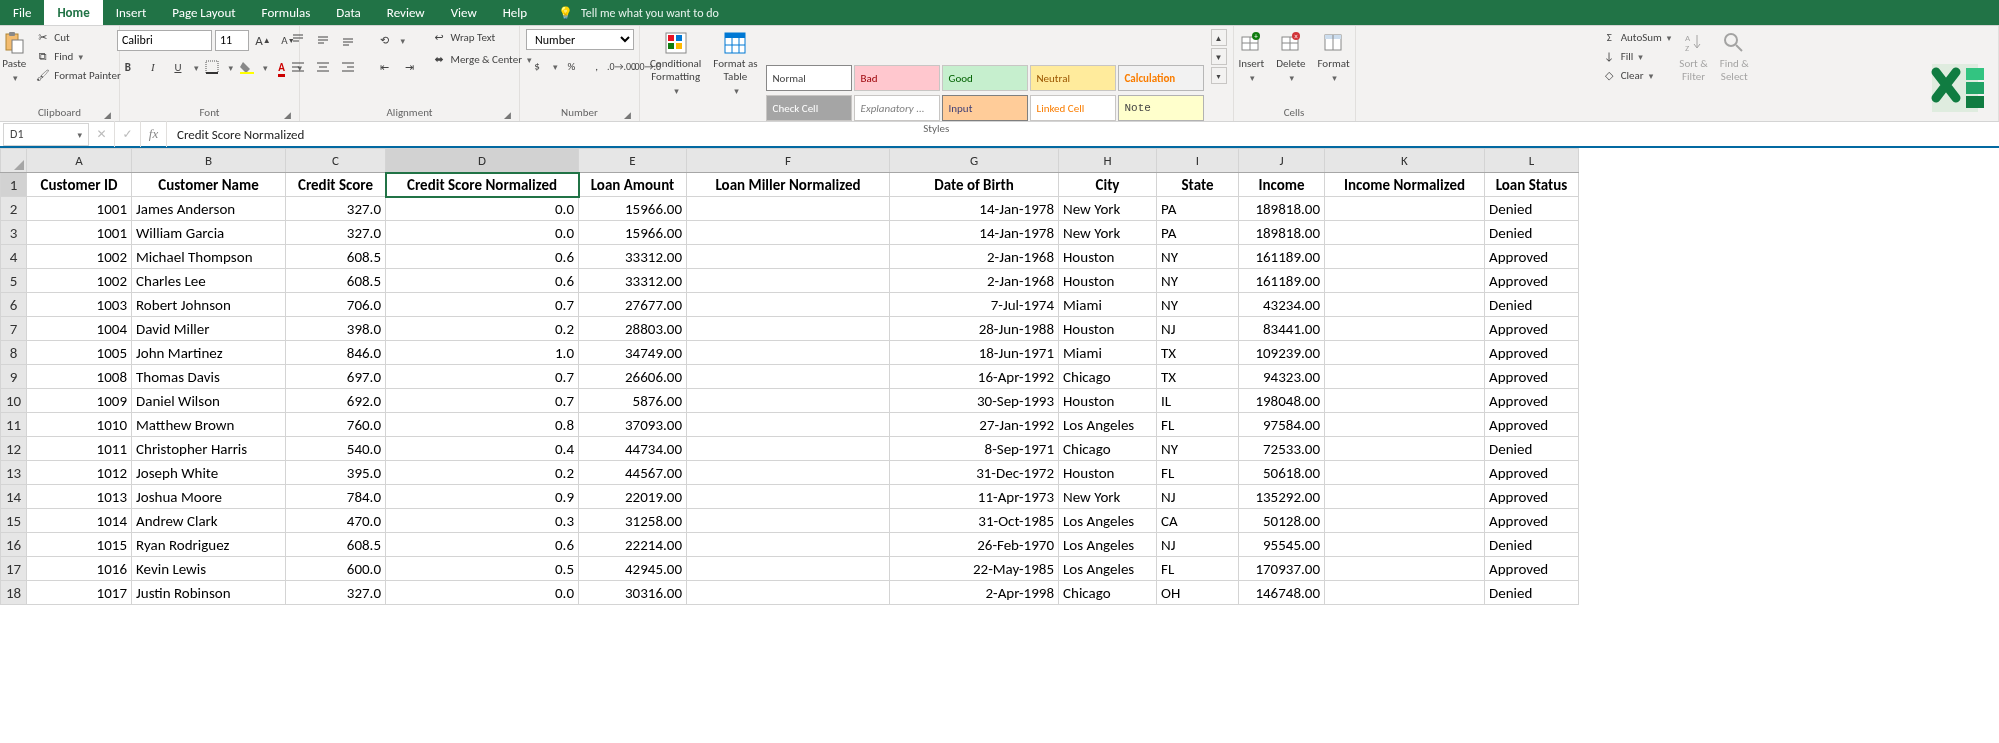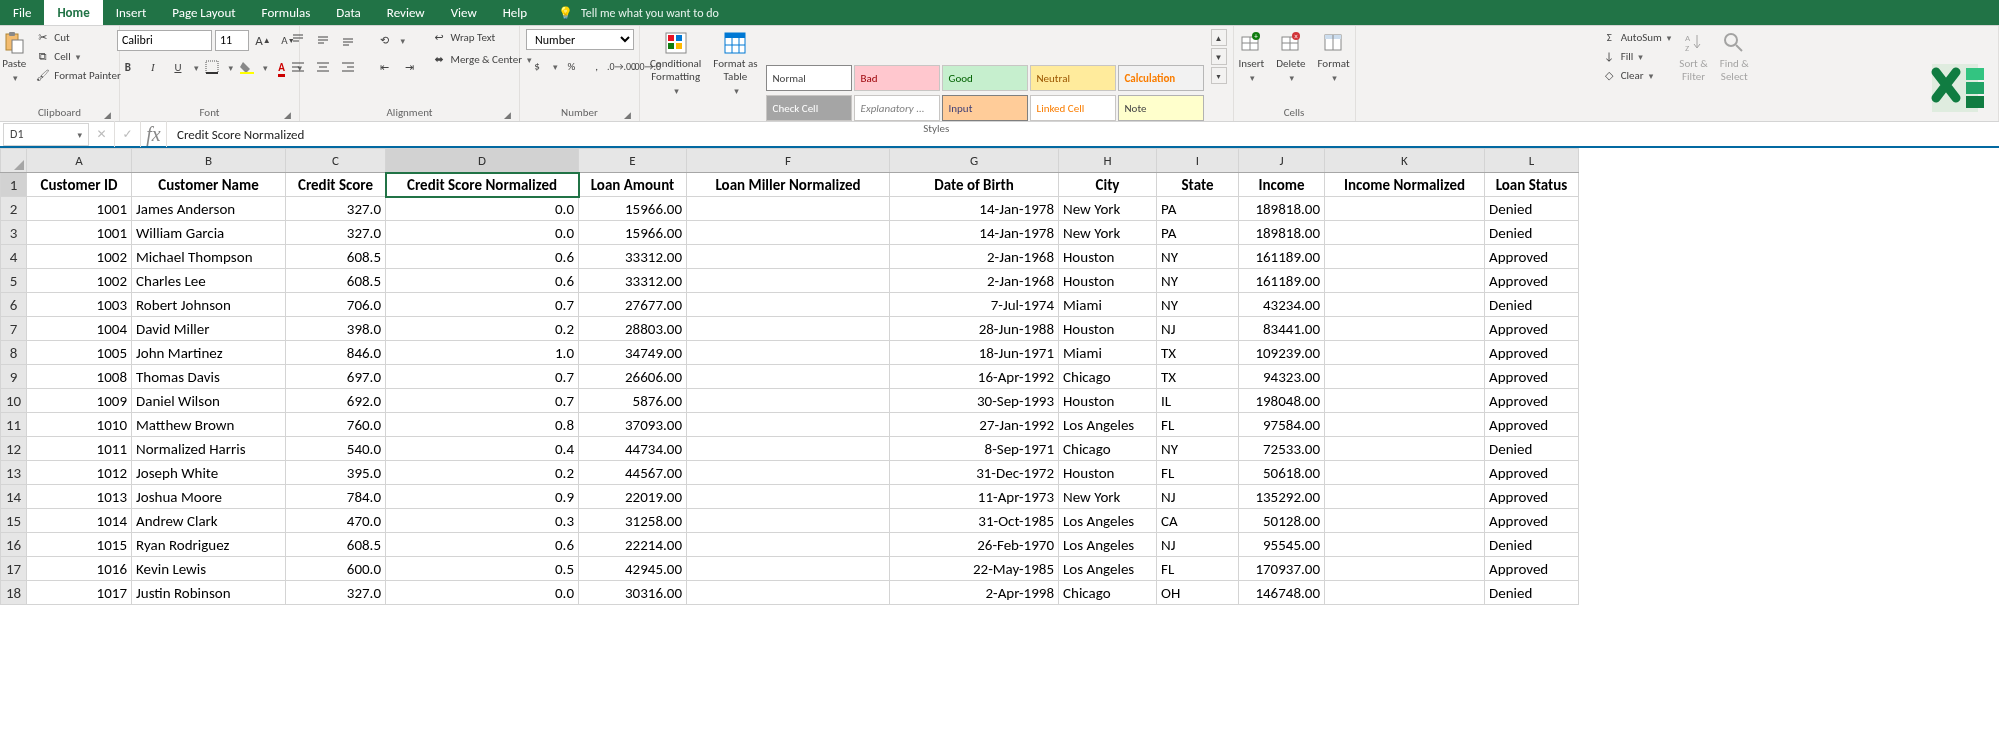--- a/index.html
+++ b/index.html
@@ -29,25 +29,25 @@
 .style-cell { width:86px; height:26px; border:1px solid #c8c6c4; display:flex; align-items:center; padding:0 6px; font-size:11px; }
 .style-normal { background:#fff; border:1px solid #888; }
 .style-bad { background:#ffc7ce; color:#9c0006; }
 .style-good { background:#c6efce; color:#006100; }
 .style-neutral { background:#ffeb9c; color:#9c5700; }
 .style-calc { background:#f2f2f2; color:#fa7d00; font-weight:bold; border:1px solid #b7b7b7; }
 .style-check { background:#a5a5a5; color:#fff; }
 .style-expl { background:#fff; color:#7f7f7f; font-style:italic; }
 .style-input { background:#ffcc99; color:#3f3f76; border:1px solid #7f7f7f; }
 .style-linked { background:#fff; color:#fa7d00; }
-.style-note { background:#ffffcc; border:1px solid #b2b2b2; }
+.style-note { background:#ffffcc; border:1px solid #b2b2b2;font-family:Liberation Mono, monospace; }
 .namefmla { height:26px; border-bottom:2px solid #0369a1; display:flex; align-items:center; background:#fff; }
 .namebox { width:86px; height:23px; border:1px solid #d4d4d4; margin-left:3px; padding:2px 6px; font-size:12px; display:flex; align-items:center; }
 .fbar-btn { width:26px; height:26px; display:flex; align-items:center; justify-content:center; color:#888; border-right:1px solid #e1dfdd; }
-.fx { font-style:italic; font-family:"Times New Roman",serif; font-size:20px; }
+.fx { font-style:italic; font-family:"Times New Roman",serif; font-size:13px; }
 .fmla-input { flex:1; padding:2px 10px; font-size:13px; color:#222; }
 .sheet { position:relative; overflow:hidden; height:calc(743px - 26px - 96px - 26px); }
 table.grid { border-collapse:collapse; table-layout:fixed; }
 table.grid th,table.grid td { border:1px solid #d4d4d4; height:24px; padding:0 4px; overflow:hidden; white-space:nowrap; font-size:15px; }
 table.grid thead th { background:#e6e6e6; color:#333; font-weight:normal; font-size:13px; text-align:center; border-bottom:1px solid #a6a6a6; }
 .corner { width:26px; background:#e6e6e6; border-right:1px solid #a6a6a6; border-bottom:1px solid #a6a6a6; position:relative; }
 .corner::after { content:""; position:absolute; right:2px; bottom:2px; width:0; height:0; border-style:solid; border-width:0 0 10px 10px; border-color:transparent transparent #a6a6a6 transparent; }
 .rowhdr { width:26px; background:#e6e6e6; color:#333; font-weight:normal; text-align:center; font-size:13px; border-right:1px solid #a6a6a6; }
 tbody td { color:#000; }
 tbody tr:first-child td { font-weight:600; text-align:center; }
@@ -91,21 +91,21 @@
         <span>Paste</span>
           <span class="dd">▾</span>
       </div>
       <div class="stack">
         <div class="hrow">
             <span class="smallico">✂</span>
             <span>Cut</span>
           </div>
         <div class="hrow">
             <span class="smallico">⧉</span>
-            <span>Cell</span>
+            <span>Find</span>
             <span class="dd">▾</span>
           </div>
         <div class="hrow">
             <span class="smallico">🖌</span>
             <span>Format Painter</span>
           </div>
       </div>
     </div>
     <div class="group-label"><span>Clipboard</span><span class="launcher">◢</span></div>
   </div>
@@ -561,21 +561,21 @@
           <td class="num">27-Jan-1992</td>
           <td class="txt">Los Angeles</td>
           <td class="txt">FL</td>
           <td class="num">97584.00</td>
           <td class="txt"></td>
           <td class="txt">Approved</td>
         </tr>
         <tr>
           <th class="rowhdr">12</th>
           <td class="num">1011</td>
-          <td class="txt">Normalized Harris</td>
+          <td class="txt">Christopher Harris</td>
           <td class="num">540.0</td>
           <td class="num">0.4</td>
           <td class="num">44734.00</td>
           <td class="txt"></td>
           <td class="num">8-Sep-1971</td>
           <td class="txt">Chicago</td>
           <td class="txt">NY</td>
           <td class="num">72533.00</td>
           <td class="txt"></td>
           <td class="txt">Denied</td>

